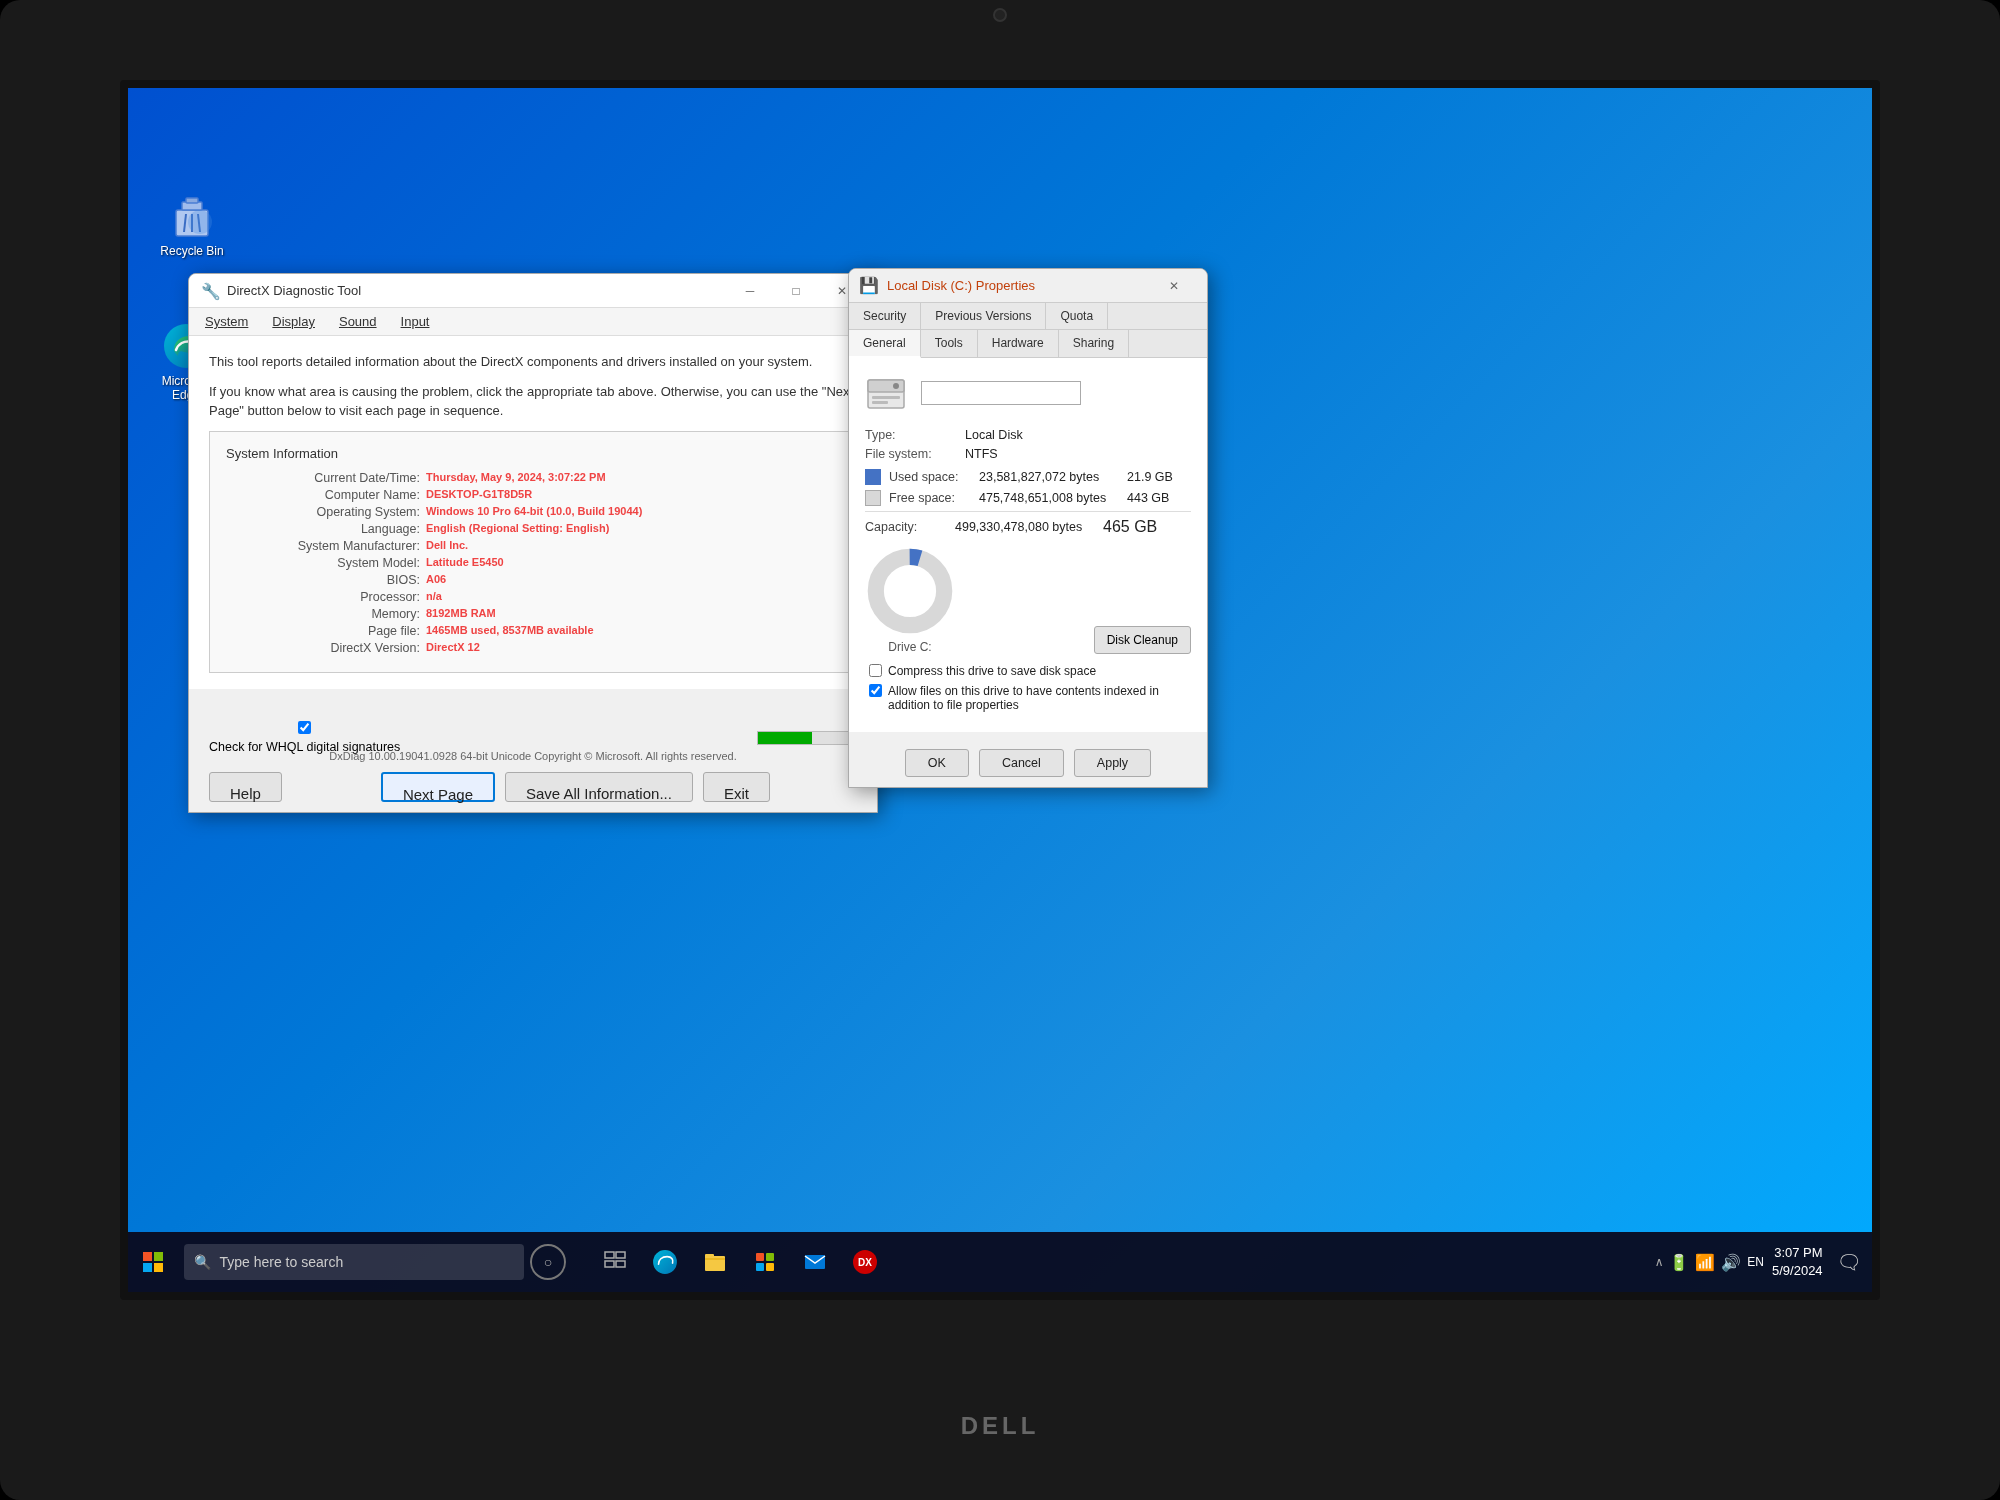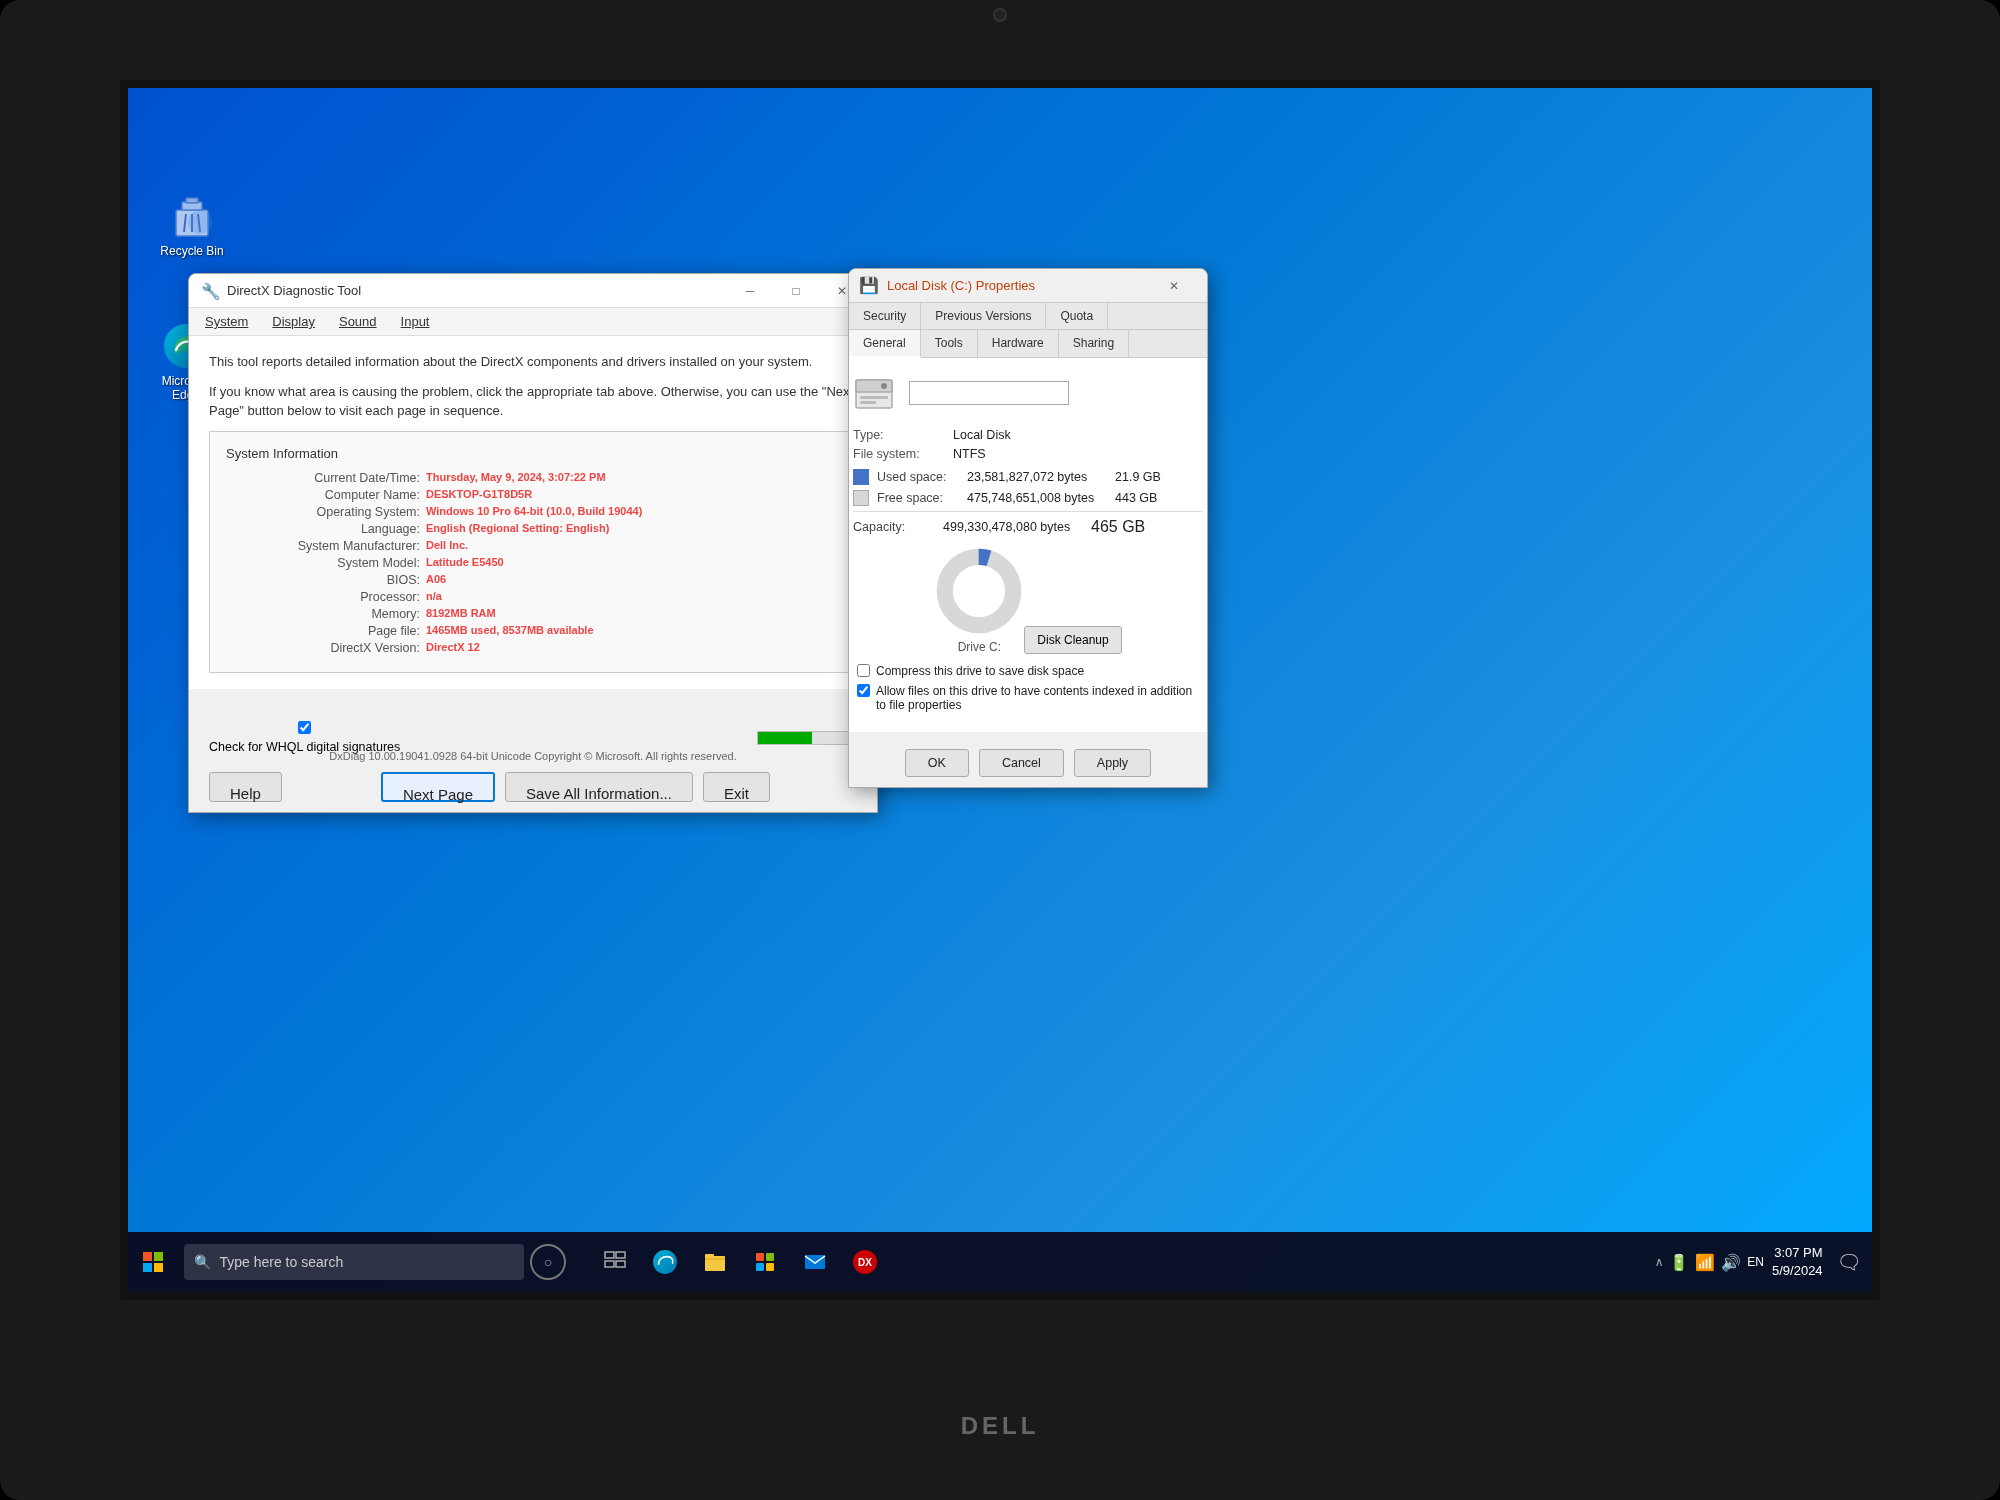--- a/index.html
+++ b/index.html
@@ -374,21 +374,21 @@
       margin-bottom: -1px;
     }
 
     .props-tabs-row2 {
       display: flex;
       background: #e8e8e8;
       border-bottom: 1px solid #ccc;
     }
 
     .props-content {
-      padding: 14px 4px;
+      padding: 14px 16px;
       background: white;
       font-size: 12.5px;
     }
 
     .props-drive-header {
       display: flex;
       align-items: center;
       margin-bottom: 14px;
       gap: 14px;
     }
@@ -471,21 +471,21 @@
     .props-cap-gb {
       font-size: 16px;
       color: #222;
       margin-left: 8px;
     }
 
     
     .donut-container {
       display: flex;
       align-items: center;
-      justify-content: center;
+      justify-content: space-between;
       margin: 8px 0;
     }
 
     .donut-chart {
       width: 90px;
       height: 90px;
     }
 
     .disk-cleanup-btn {
       height: 28px;

